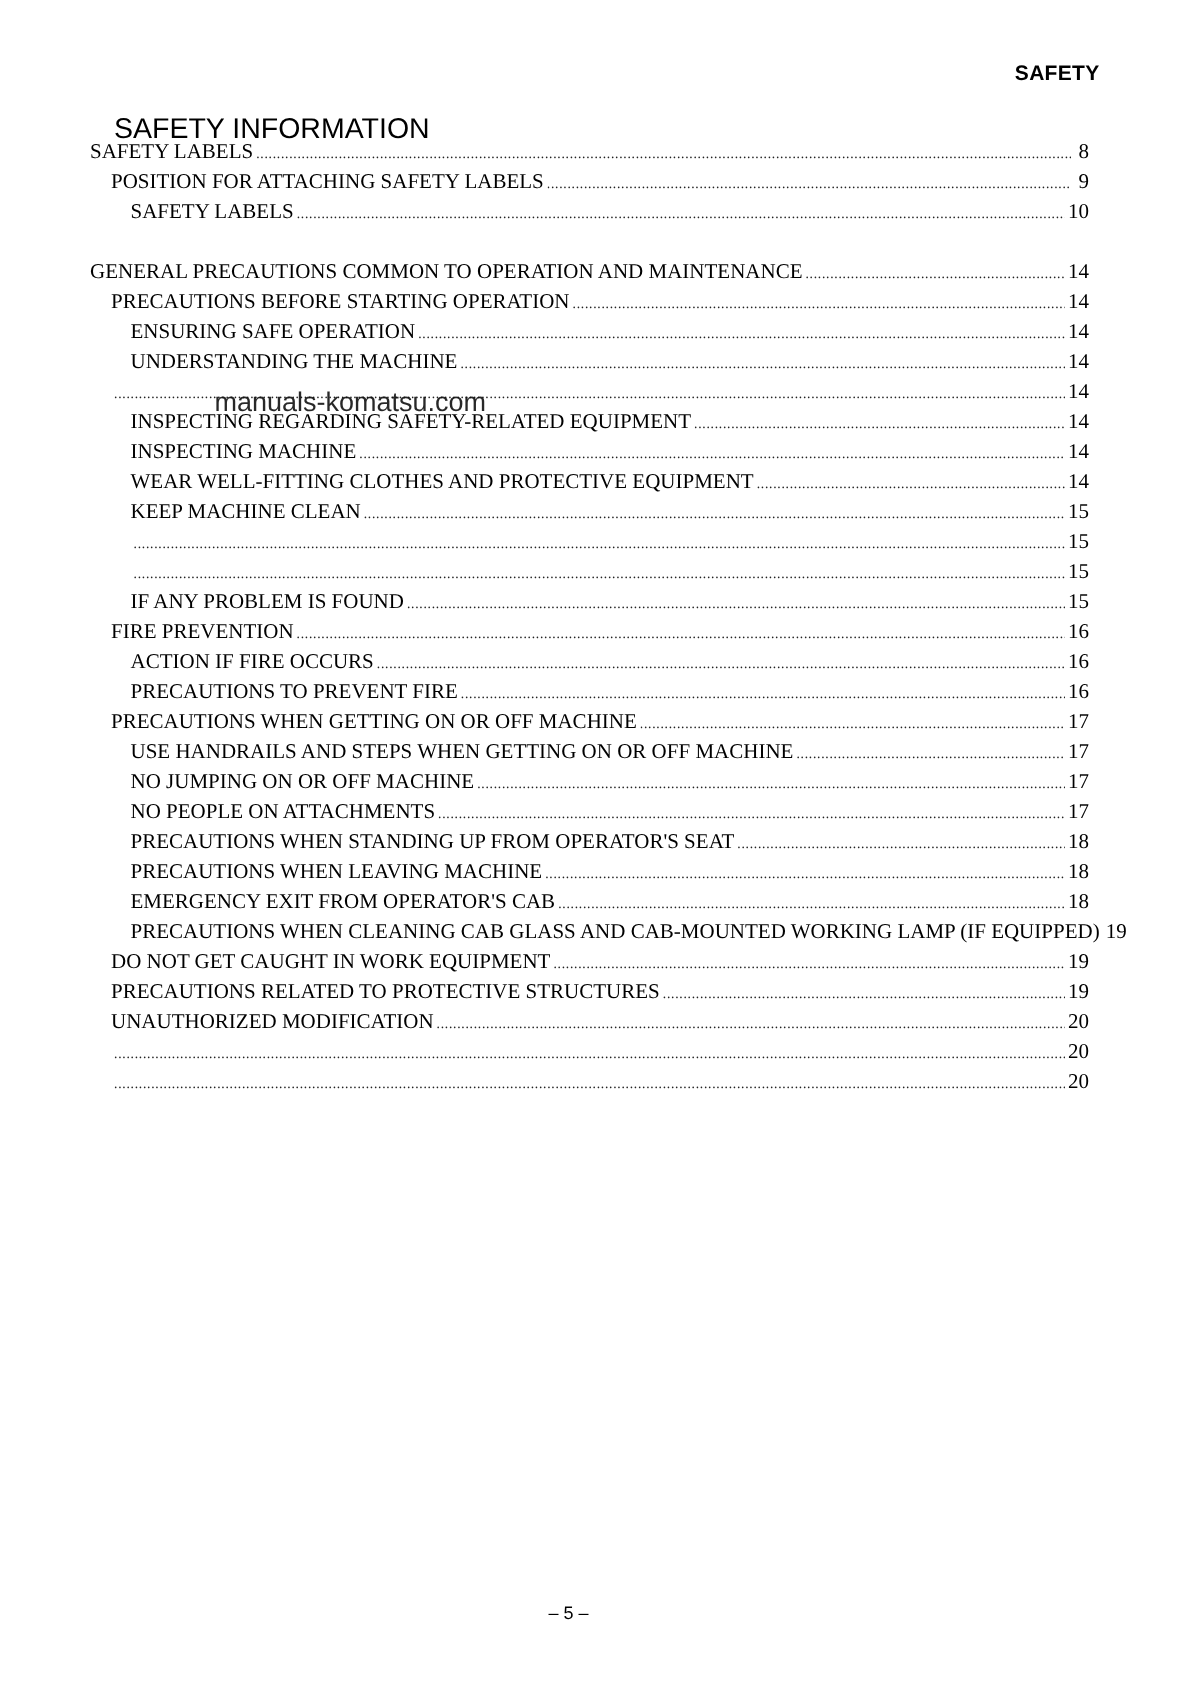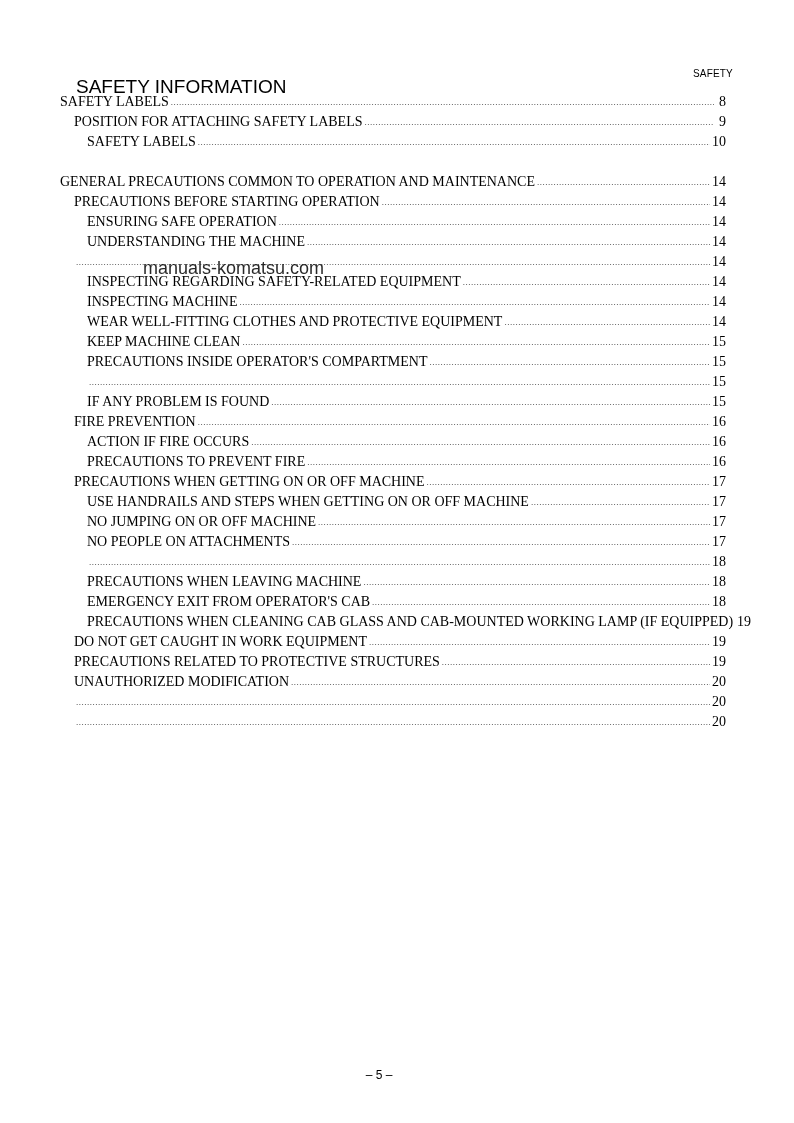--- a/index.html
+++ b/index.html
@@ -2,21 +2,21 @@
 <html><head>
 <meta charset="utf-8">
 <style>
   html, body { margin: 0; padding: 0; background: #ffffff; }
   body {
     width: 794px; height: 1123px; position: relative; overflow: hidden;
     font-family: "Liberation Sans", sans-serif; color: #000;
   }
   .header-section {
     position: absolute; top: 40px; right: 61px;
-    font-size: 10px; font-weight: normal; letter-spacing: 0.2px; margin-top: 28px;
+    font-size: 14px; font-weight: bold; letter-spacing: 0.2px;
   }
   .page-title {
     position: absolute; top: 60px; left: 60px;
     font-size: 19px; font-weight: normal; margin: 16px;
   }
   .toc {
     position: absolute; top: 92px; left: 60px; width: 666px;
   }
   .toc-row {
     display: flex; align-items: center;
@@ -108,21 +108,20 @@
       <span class="toc-label">WEAR WELL-FITTING CLOTHES AND PROTECTIVE EQUIPMENT</span>
       <span class="toc-leader"></span>
       <span class="toc-page">14</span>
     </div>
     <div class="toc-row level-3">
       <span class="toc-label">KEEP MACHINE CLEAN</span>
       <span class="toc-leader"></span>
       <span class="toc-page">15</span>
     </div>
     <div class="toc-row level-3">
-      <span class="toc-label">PRECAUTIONS INSIDE OPERATOR'S COMPARTMENT</span>
       <span class="toc-leader"></span>
       <span class="toc-page">15</span>
     </div>
     <div class="toc-row level-3">
       <span class="toc-leader"></span>
       <span class="toc-page">15</span>
     </div>
     <div class="toc-row level-3">
       <span class="toc-label">IF ANY PROBLEM IS FOUND</span>
       <span class="toc-leader"></span>
@@ -157,20 +156,21 @@
       <span class="toc-label">NO JUMPING ON OR OFF MACHINE</span>
       <span class="toc-leader"></span>
       <span class="toc-page">17</span>
     </div>
     <div class="toc-row level-3">
       <span class="toc-label">NO PEOPLE ON ATTACHMENTS</span>
       <span class="toc-leader"></span>
       <span class="toc-page">17</span>
     </div>
     <div class="toc-row level-3">
+      <span class="toc-label">PRECAUTIONS WHEN STANDING UP FROM OPERATOR'S SEAT</span>
       <span class="toc-leader"></span>
       <span class="toc-page">18</span>
     </div>
     <div class="toc-row level-3">
       <span class="toc-label">PRECAUTIONS WHEN LEAVING MACHINE</span>
       <span class="toc-leader"></span>
       <span class="toc-page">18</span>
     </div>
     <div class="toc-row level-3">
       <span class="toc-label">EMERGENCY EXIT FROM OPERATOR'S CAB</span>

